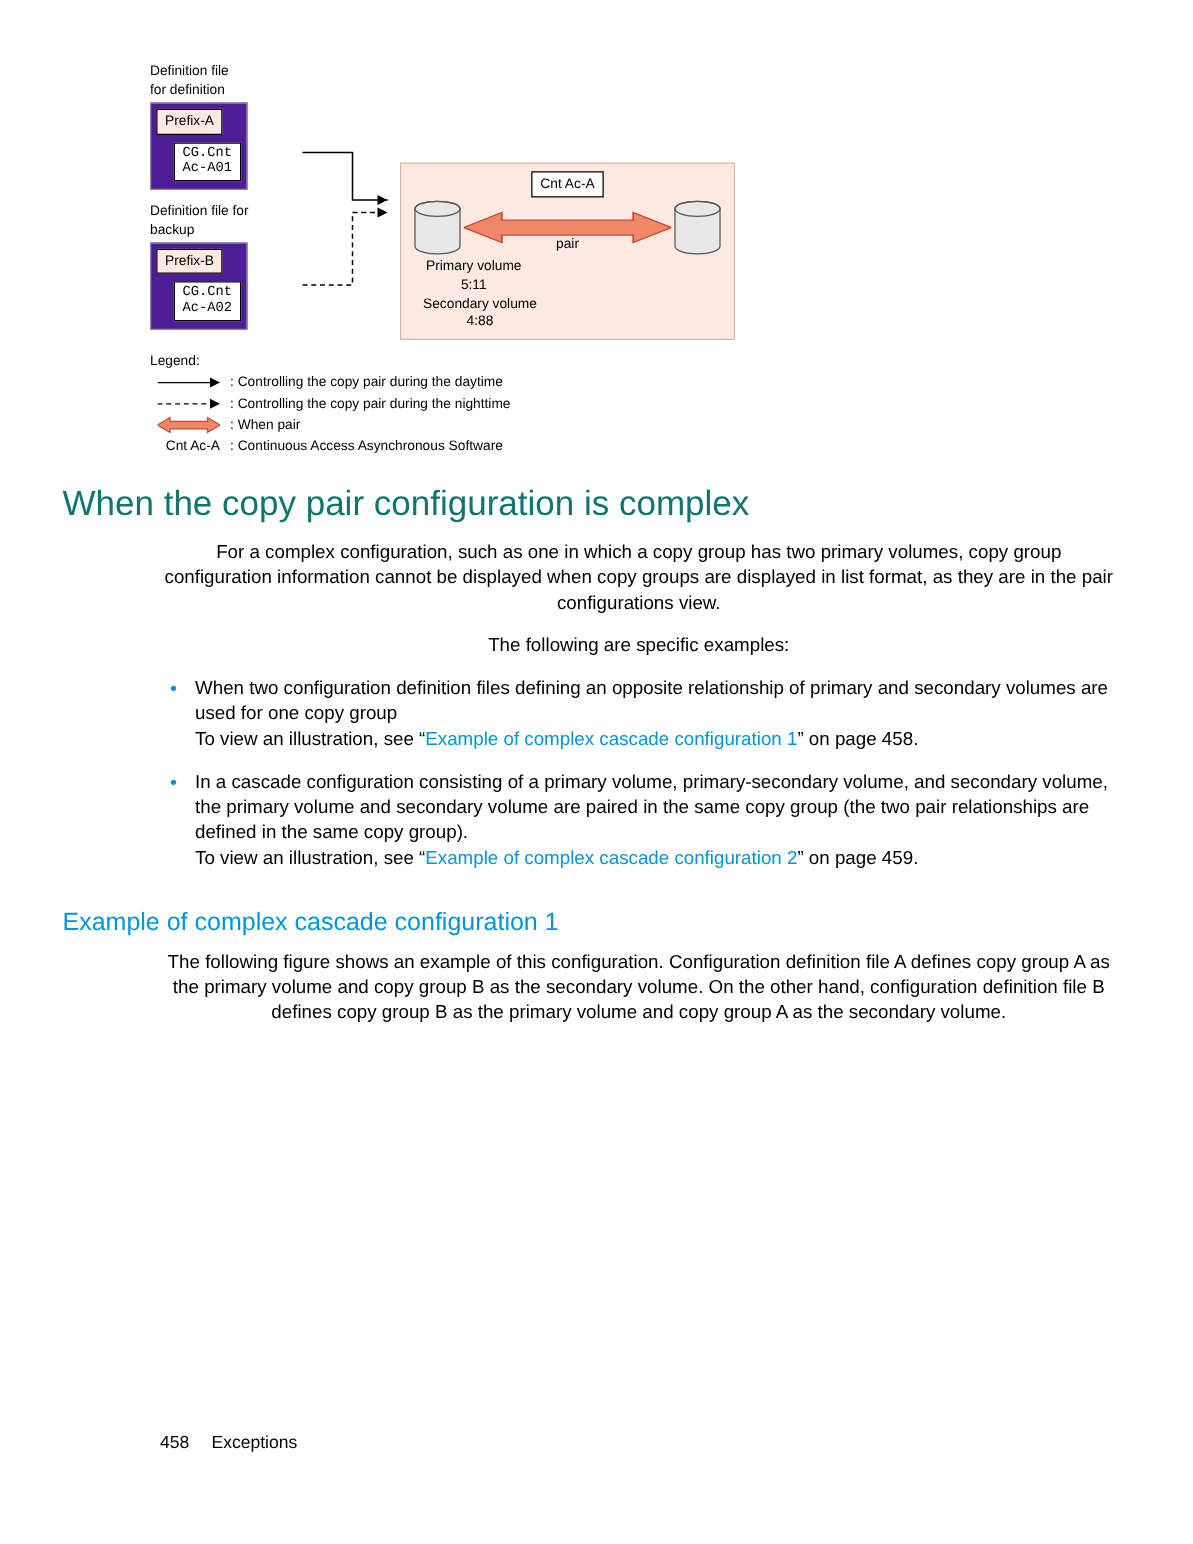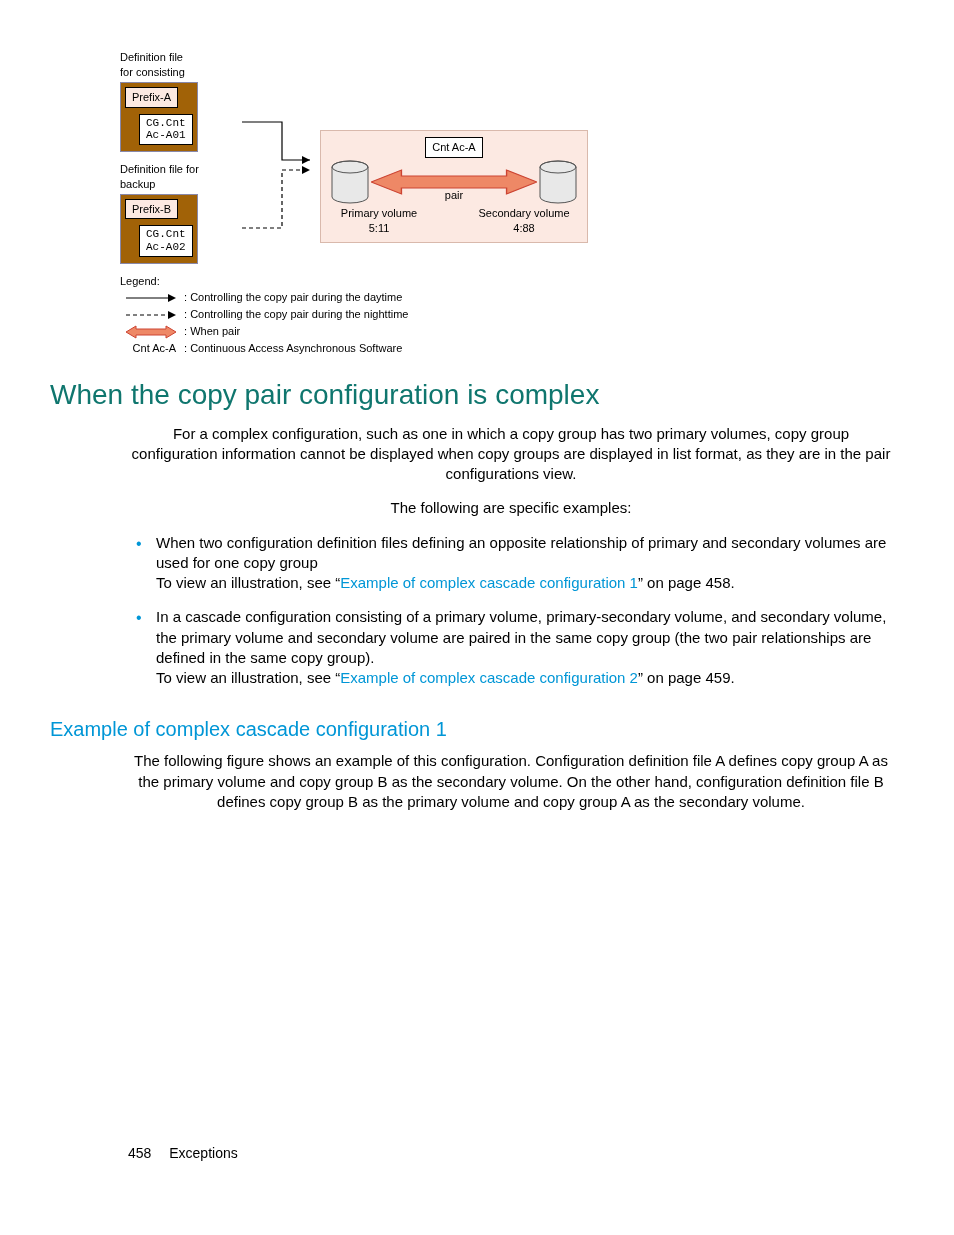--- a/index.html
+++ b/index.html
@@ -86,21 +86,21 @@
     font-family: "Courier New", monospace;
     font-size: 11px;
     padding: 2px 6px;
     display: inline-block;
     line-height: 1.15;
   }
   .file-frame {
     border: 1px solid #88a;
     padding: 4px 4px 6px 4px;
     display: inline-block;
-    background: #a16207;
+    background: #4c1d95;
   }
   .vol-area {
     background: #fce9e2;
     border: 1px solid #d9b9ac;
     position: relative;
   }
   .cylinder {
     width: 42px;
     height: 44px;
   }
@@ -120,21 +120,21 @@
 </head>
 <body>
 
 <div class="page">
 
   <div class="diagram diag-box">
     <div style="display:flex; align-items:flex-start;">
 
       <div style="width:120px;">
         <div class="small-label" style="white-space:pre-line; margin-bottom:2px;">Definition file
-for consisting</div>
+for definition</div>
         <div class="file-frame">
           <div class="prefix-box">Prefix-A</div>
           <div style="height:6px;"></div>
           <div style="padding-left:14px;">
             <div class="cg-box" style="white-space:pre-line;">CG.Cnt
 Ac-A01</div>
           </div>
         </div>
 
         <div style="height:10px;"></div>
@@ -179,21 +179,21 @@
             </svg>
             <div style="position:absolute; width:100%; text-align:center; top:26px; font-size:11px;">pair</div>
           </div>
 
           <svg class="cylinder" viewBox="0 0 42 44">
             <ellipse cx="21" cy="7" rx="18" ry="6" fill="#e8e8e8" stroke="#555"></ellipse>
             <path d="M3 7 L3 37 A18 6 0 0 0 39 37 L39 7" fill="#e8e8e8" stroke="#555"></path>
             <ellipse cx="21" cy="7" rx="18" ry="6" fill="none" stroke="#555"></ellipse>
           </svg>
         </div>
-        <div style="display:flex; justify-content:space-between; font-size:11px; margin-top:2px;">
+        <div style="display:flex; justify-content:space-between; font-size:11px; margin-top:2px;flex-direction:column;">
           <div style="text-align:center; width:100px;">
             <div>Primary volume</div>
             <div>5:11</div>
           </div>
           <div style="text-align:center; width:110px;">
             <div>Secondary volume</div>
             <div>4:88</div>
           </div>
         </div>
       </div>

